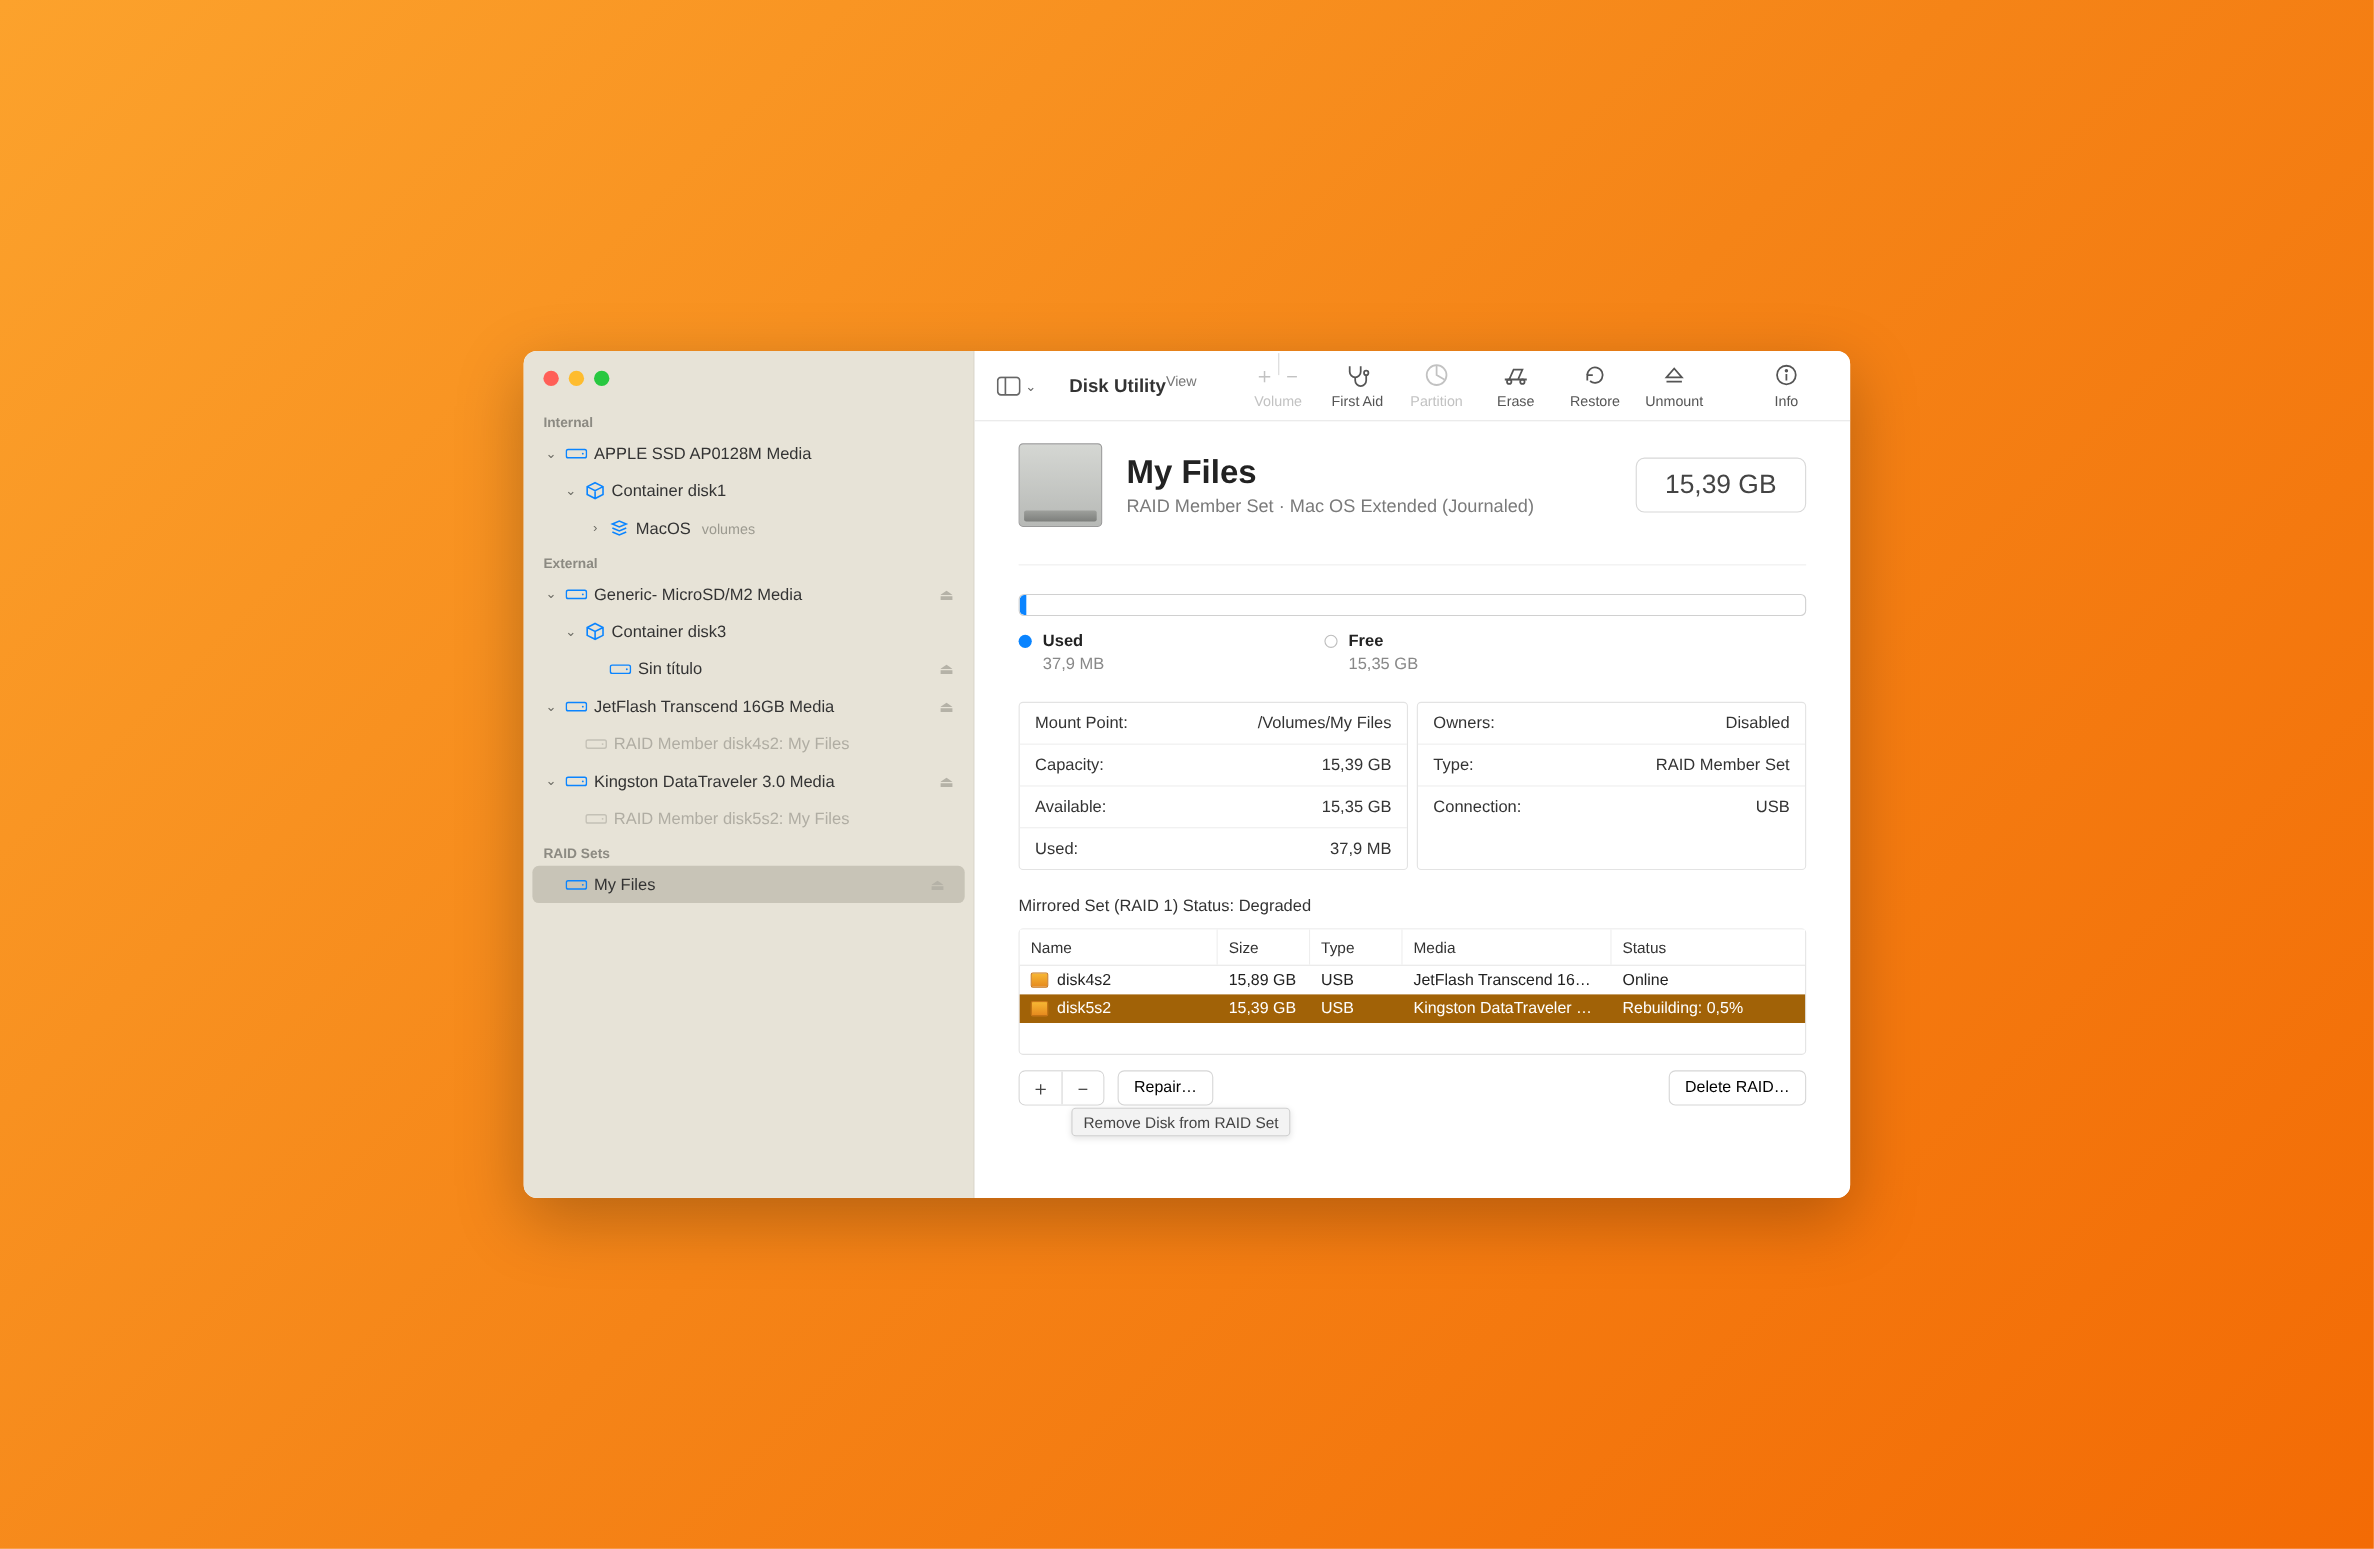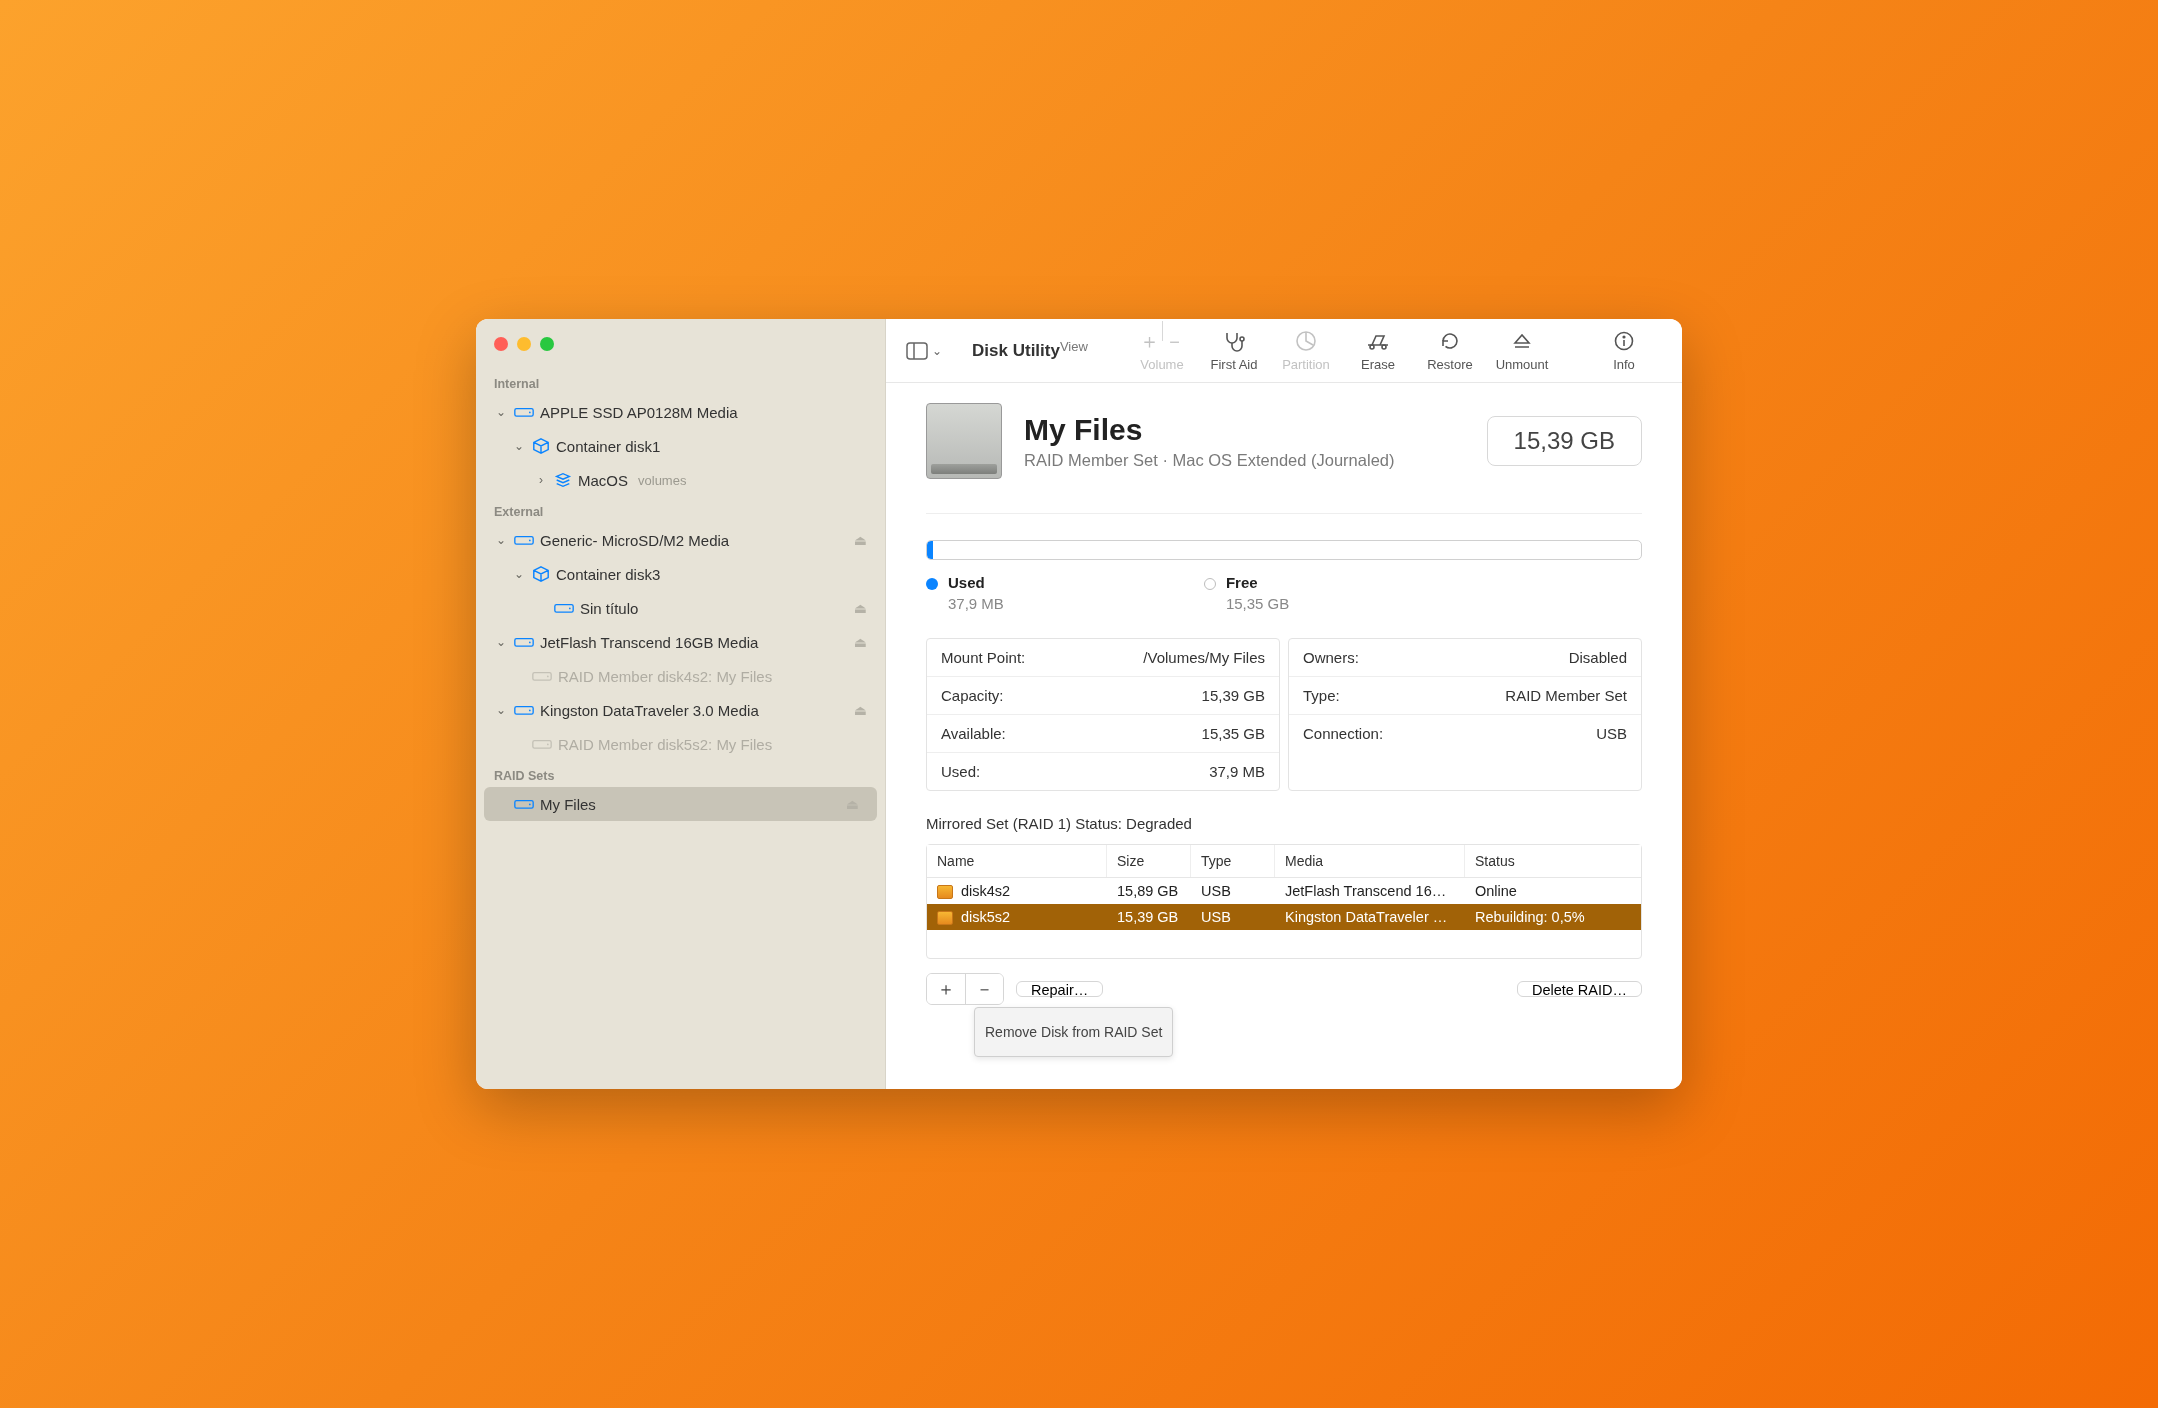--- a/index.html
+++ b/index.html
@@ -102,26 +102,26 @@
   .rt-head > div:last-child{border-right:none;}
   .rt-row > div { padding:5px 10px; font-size:14.5px; white-space:nowrap; overflow:hidden; text-overflow:ellipsis;}
   .rt-row.sel { background:#a16207; color:#fff; }
   .diskicon{ display:inline-block; width:16px;height:14px; background:linear-gradient(#f7b733,#e68a1e); border:1px solid #c87618; border-radius:2px; margin-right:8px; vertical-align:middle;}
   .rt-body-pad { height:28px; }
   
   .bottom-row { display:flex; align-items:center; gap:0; margin-top:14px; position:relative;}
   .seg-btns{ display:flex; border:1px solid #d6d6d6; border-radius:6px; overflow:hidden;}
   .seg-btns button{ width:38px; height:30px; background:#fff; border:none; font-size:18px; color:#444;}
   .seg-btns button + button{ border-left:1px solid #d6d6d6;}
-  .btn { height:16px; padding:0 14px; background:#fff; border:1px solid #d6d6d6; border-radius:6px; font-size:14.5px; margin-left:12px;}
+  .btn { height:32px; padding:0 14px; background:#fff; border:1px solid #d6d6d6; border-radius:6px; font-size:14.5px; margin-left:12px;}
   .btn.right{ margin-left:auto;}
   .tooltip {
     position:absolute; left:48px; top:34px;
     background:#f3f3f3; border:1px solid #cfcfcf; border-radius:4px;
-    padding:16px 10px; font-size:14px; color:#444;
+    padding:4px 10px; font-size:14px; color:#444;
     box-shadow:0 2px 6px rgba(0,0,0,.1);
   }
   .stack-svg{ stroke:#0a84ff; fill:none; stroke-width:1.6;}
 </style>
 </head>
 <body>
 
 <div class="window">
 
   <aside class="sidebar">

